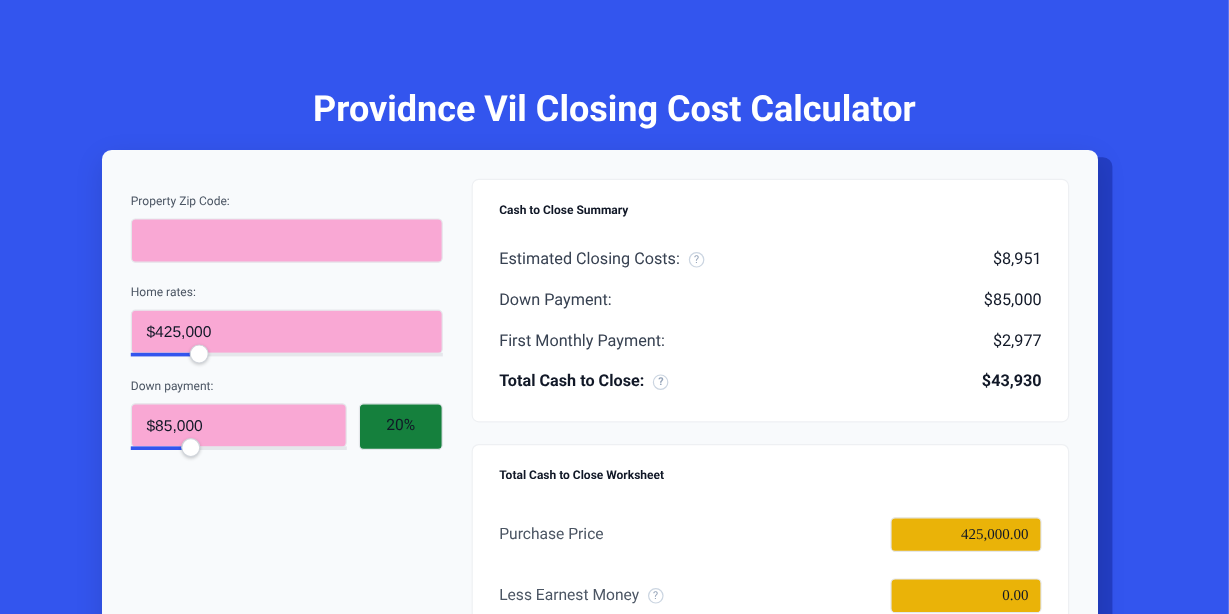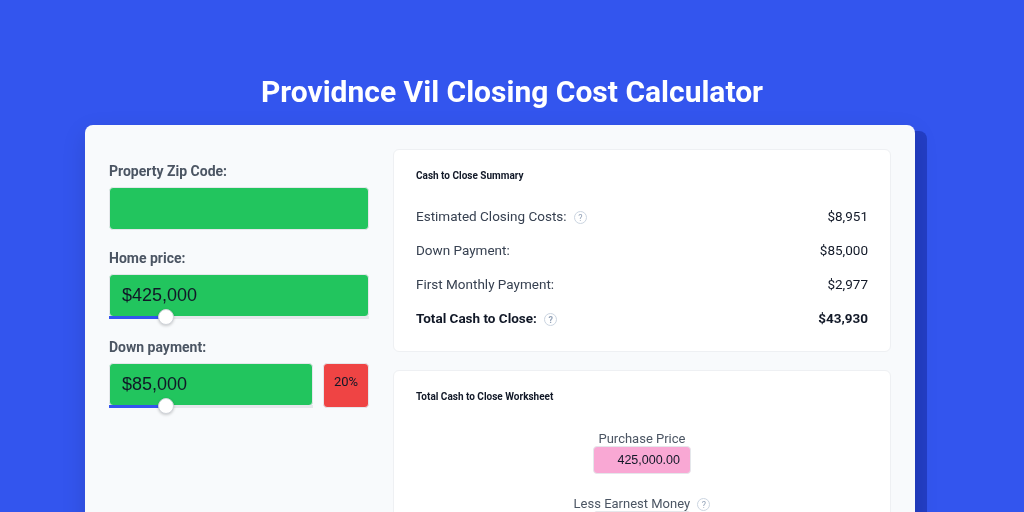--- a/index.html
+++ b/index.html
@@ -40,34 +40,33 @@
   
   .left {
     width: 260px;
     flex: 0 0 260px;
     display: flex;
     flex-direction: column;
     gap: 20px;
     padding-top: 14px;
   }
   .field-label {
-    font-size: 14px;
+    font-size: 10px;
     color: #4b5563;
     margin-bottom: 8px;
     display: block;
-    font-weight: bold;
   }
   .field-label a { color: #3355ee; text-decoration: none; }
   .input {
     width: 100%;
-    background: #22c55e;
+    background: #f9a8d4;
     border: 1px solid #e5e7eb;
     border-radius: 4px;
     padding: 10px 12px;
-    font-size: 18px;
+    font-size: 13px;
     color: #111827;
     outline: none;
   }
   .slider-wrap { position: relative; }
   .slider-track {
     position: relative;
     height: 3px;
     background: #e5e7eb;
     margin-top: -1px;
   }
@@ -78,22 +77,22 @@
   .slider-thumb {
     position: absolute; top: -7px;
     width: 16px; height: 16px; border-radius: 50%;
     background: #fff; border: 1px solid #d1d5db;
     box-shadow: 0 1px 3px rgba(0,0,0,.2);
     transform: translateX(-50%);
   }
   .down-row { display: flex; gap: 10px; }
   .down-row .slider-wrap { flex: 1; }
   .pct-box {
-    width: 46px;
-    background: #ef4444;
+    width: 70px;
+    background: #15803d;
     border: 1px solid #e5e7eb;
     border-radius: 4px;
     padding: 10px 0;
     text-align: center;
     font-size: 13px;
   }
   
   .right {
     flex: 1;
     display: flex;
@@ -123,51 +122,52 @@
   .summary-row .val { color: #111827; }
   .summary-row.total .val { font-weight: 700; }
   .help {
     display: inline-block;
     width: 13px; height: 13px; line-height: 12px;
     border: 1px solid #cbd5e1; border-radius: 50%;
     color: #94a3b8; font-size: 9px; text-align: center;
     margin-left: 4px;
     vertical-align: middle;
   }
-  .ws-row { padding: 11px 0; flex-direction: column; }
+  .ws-row { padding: 11px 0; }
   .ws-row .lbl { color: #4b5563; font-size: 13px; }
   .ws-input {
-    width: 98px;
-    background: #f9a8d4;
+    width: 126px;
+    background: #eab308;
     border: 1px solid #e5e7eb;
     border-radius: 4px;
     padding: 6px 10px;
     font-size: 12.5px;
     text-align: right;
     color: #111827;
+    font-family: Liberation Serif, serif;
   }
 </style>
 </head>
 <body>
 
 <div class="page-title">Providnce Vil Closing Cost Calculator</div>
 
 <div class="card-wrap">
   <div class="card-shadow">
     <div class="card">
 
       <div class="left">
 
         <div>
           <label class="field-label">Property Zip Code:</label>
           <input class="input" value="" style="">
         </div>
 
         <div>
-          <label class="field-label">Home price:</label>
+          <label class="field-label">Home rates:</label>
           <div class="slider-wrap">
             <input class="input" value="$425,000" style="">
             <div class="slider-track">
               <div class="slider-fill" style="width:22%"></div>
               <div class="slider-thumb" style="left:22%"></div>
             </div>
           </div>
         </div>
 
         <div>

